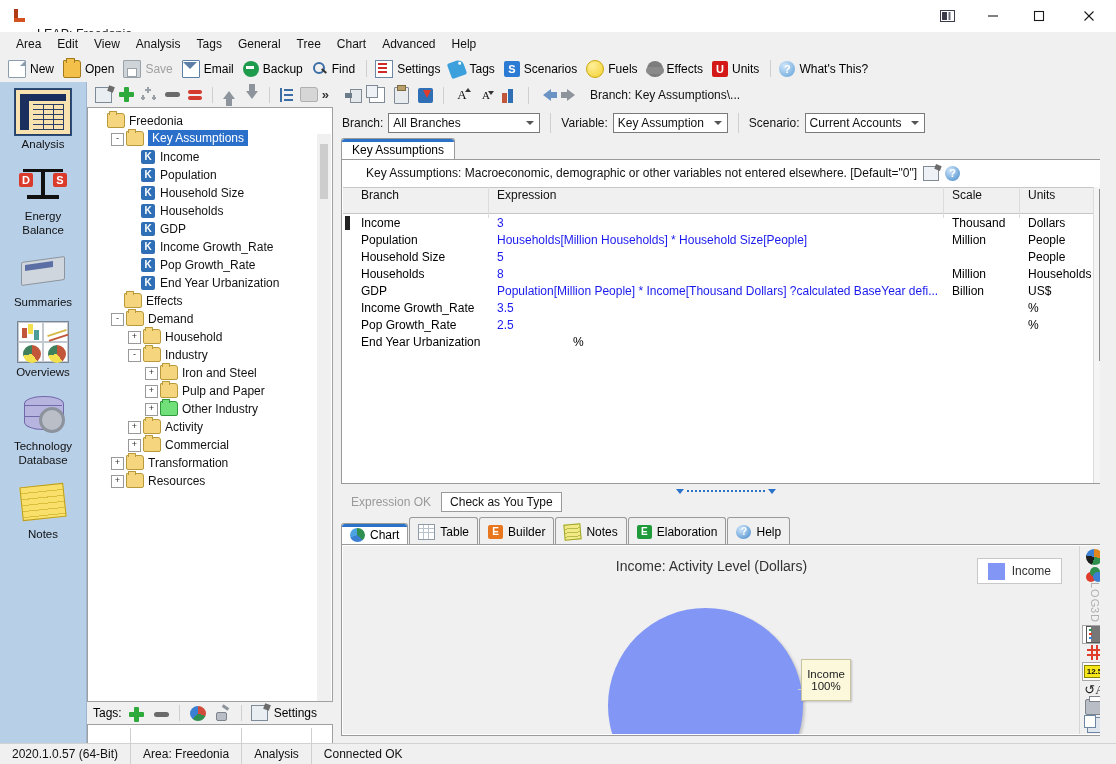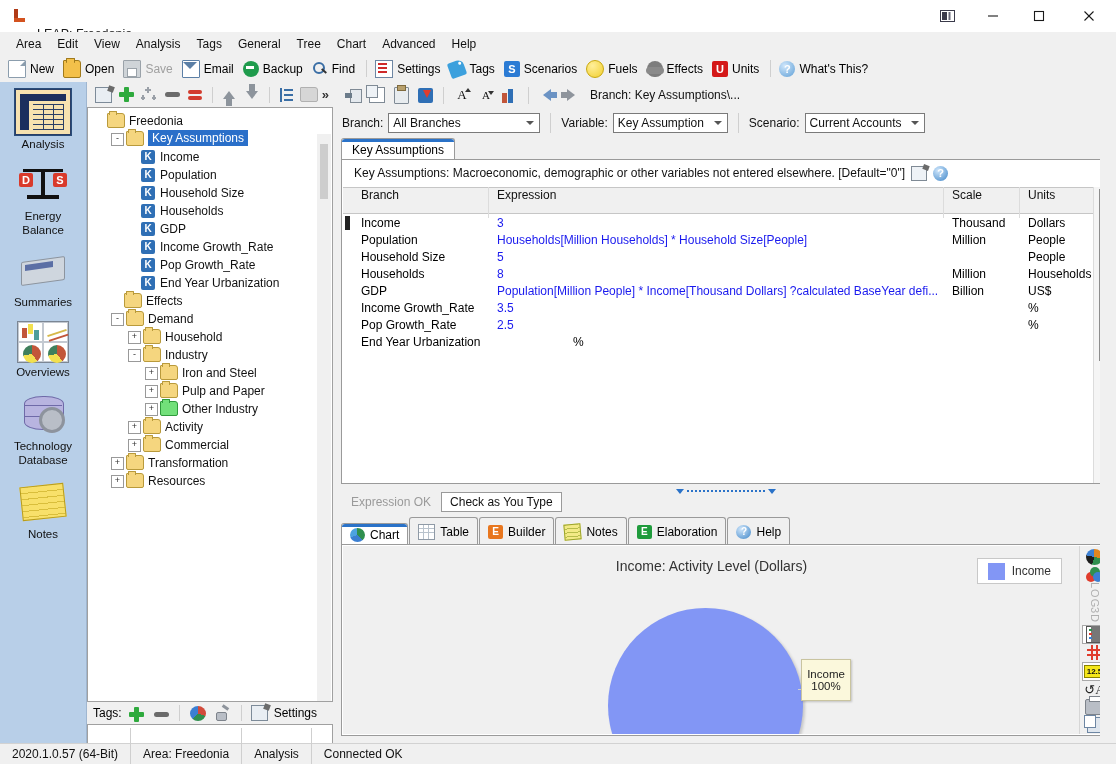--- a/index.html
+++ b/index.html
@@ -230,21 +230,21 @@
   .fsep{width:1px;height:20px;background:#cfcfcf;margin:0 5px;}
 
   .tabstrip{position:absolute;left:7px;top:56px;width:770px;height:22px;}
   .tabK{position:absolute;left:0;top:0;height:22px;background:#fff;border:1px solid #9a9a9a;
      border-bottom:none;border-radius:3px 3px 0 0;padding:0 10px;display:flex;align-items:center;
      font-size:12px;box-sizing:border-box;}
   .tabK:before{content:"";position:absolute;left:0;top:0;right:0;height:3px;background:#2a72c8;border-radius:3px 3px 0 0;}
 
   .panelbox{position:absolute;left:7px;top:77px;width:770px;height:325px;background:#fff;
      border:1px solid #9a9a9a;box-sizing:border-box;}
-  .desc{height:26px;display:flex;align-items:center;padding-left:12px;font-size:12px;color:#111;gap:6px;}
+  .desc{height:26px;display:flex;align-items:center;padding-left:24px;font-size:12px;color:#111;gap:6px;}
   .ic-note2{width:14px;height:13px;background:#eef2f6;border:1px solid #7f8a95;position:relative;}
   .ic-note2:after{content:"";position:absolute;right:-3px;top:-2px;width:6px;height:5px;background:#6b6b6b;transform:rotate(20deg);}
   .ic-help{width:15px;height:15px;border-radius:50%;background:radial-gradient(circle at 35% 30%,#cfe6fb,#3f86c8);
      color:#fff;font-size:11px;font-weight:bold;text-align:center;line-height:15px;}
 
   .gridwrap{position:absolute;left:1px;top:27px;width:753px;height:296px;overflow:hidden;}
   .ghead{display:flex;height:25px;background:#f0f0f0;border-top:1px solid #c6c6c6;border-bottom:1px solid #c6c6c6;
      font-size:12px;align-items:center;color:#111;}
   .ghead > div{padding-left:8px;box-sizing:border-box;border-right:1px solid #dcdcdc;height:35px;line-height:25px;}
   .grow{display:flex;height:17px;font-size:12px;align-items:center;}

